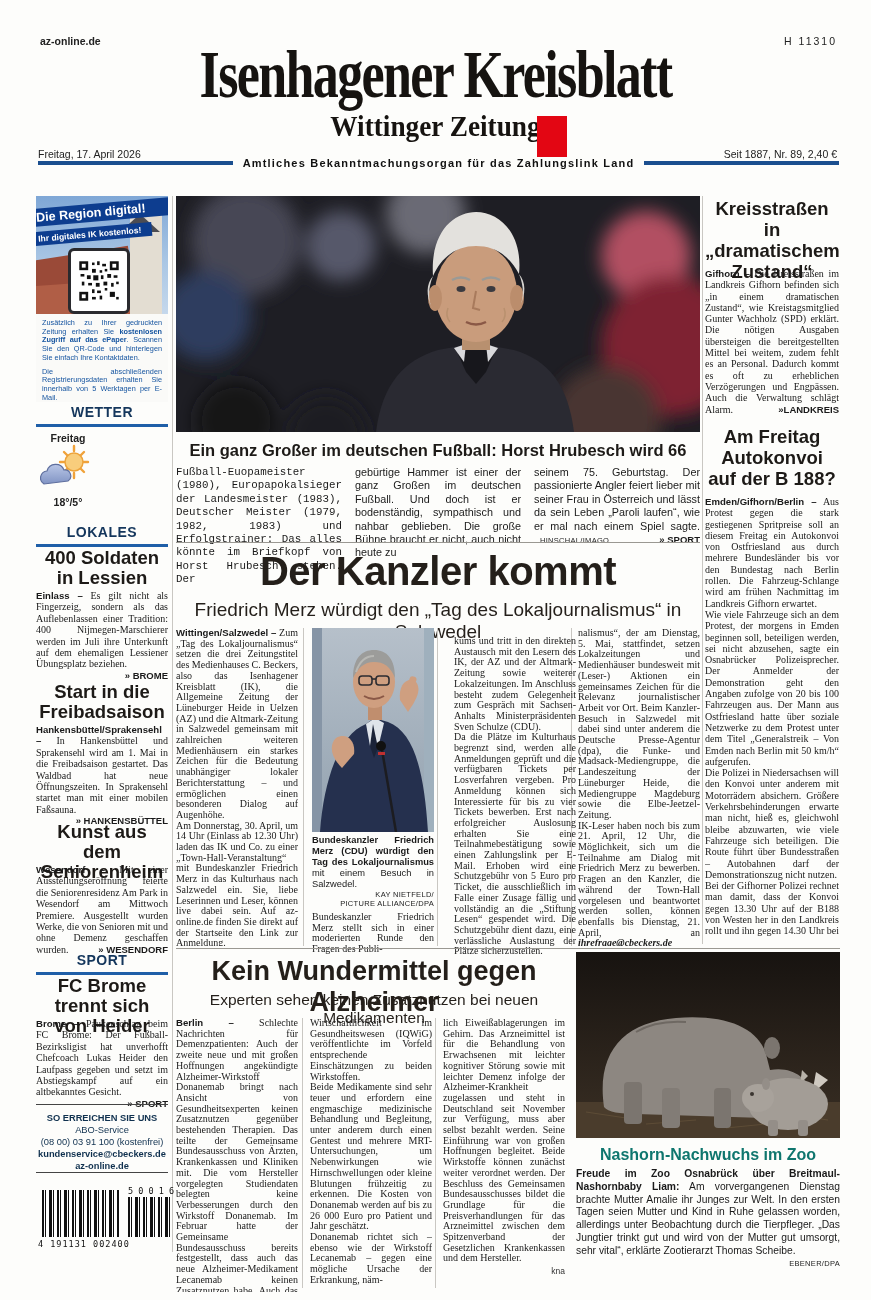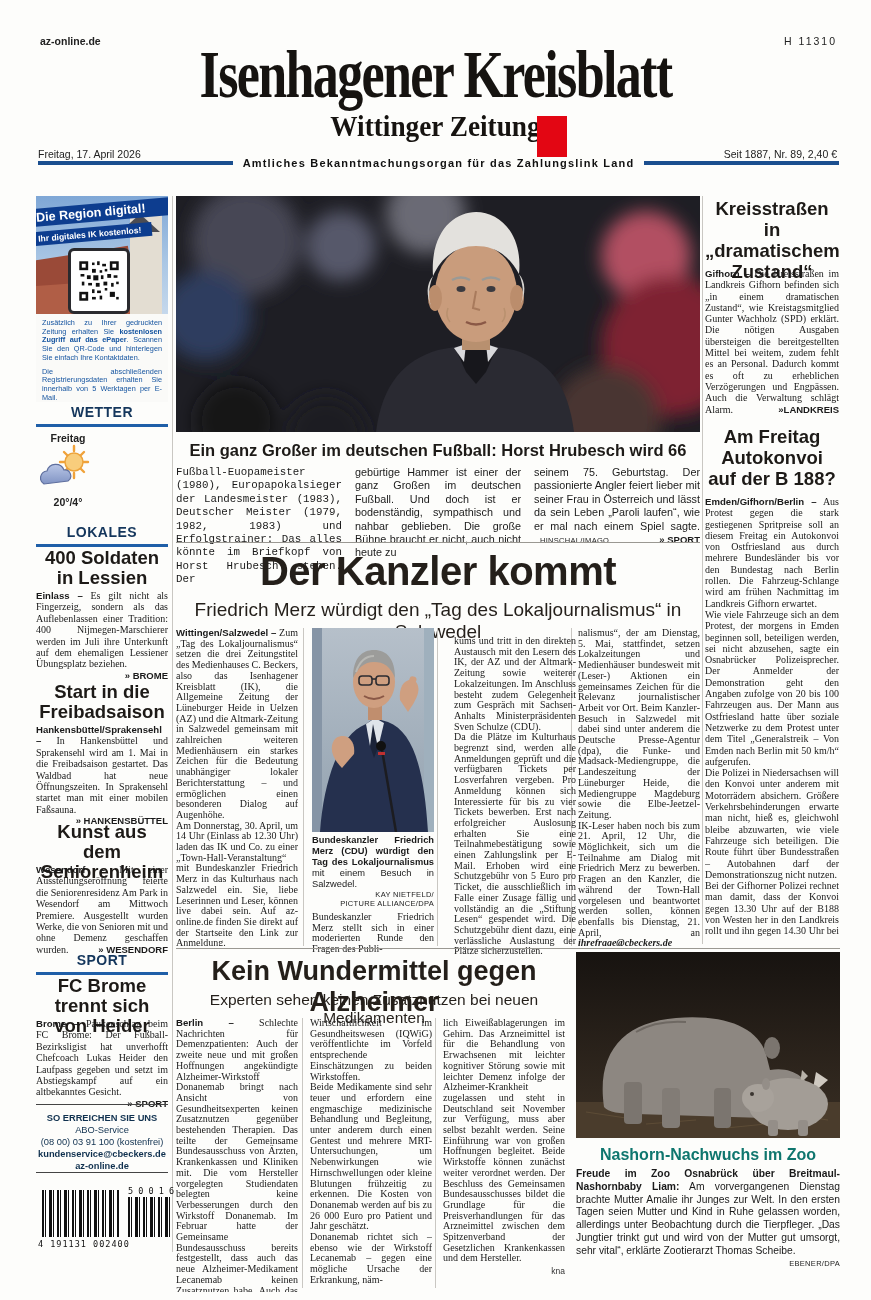--- a/index.html
+++ b/index.html
@@ -167,21 +167,21 @@
           <line x1="20" y1="18" x2="25" y2="18"></line>
             <line x1="43" y1="18" x2="48" y2="18"></line>
           <line x1="24" y1="8" x2="28" y2="12"></line>
             <line x1="40" y1="24" x2="44" y2="28"></line>
           <line x1="44" y1="8" x2="40" y2="12"></line>
             <line x1="28" y1="24" x2="24" y2="28"></line>
         </g>
         <circle cx="34" cy="18" r="9" fill="#f8cd7c" stroke="#eda33a" stroke-width="1.5"></circle>
         <path d="M4,40 a7,7 0 0 1 3,-13 a9,9 0 0 1 17,-1 a6,6 0 0 1 4,11 z" fill="url(#cg1)" stroke="#5f6f9e" stroke-width="1.2"></path>
       </svg>
-      <div>20°/4°</div>
+      <div>18°/5°</div>
     </div>
   </div>
 
   <div class="abs sec-h" style="left:36px;top:524px;">LOKALES</div>
 
   <div class="abs sb-t" style="left:36px;top:548px;">400 Soldaten in Lessien</div>
   <p class="abs sb-b jst" style="left:36px;top:590px;margin:0;">
     <span class="lead">Einlass –</span><span> Es gilt nicht als Fingerzeig, sondern als das Auflebenlassen einer Tradition: 400 Nijmegen-Marschierer werden im Juli ihre Unterkunft auf dem ehemaligen Lessiener Übungsplatz beziehen.</span><span class="ref">» BROME</span>
   </p>
 

